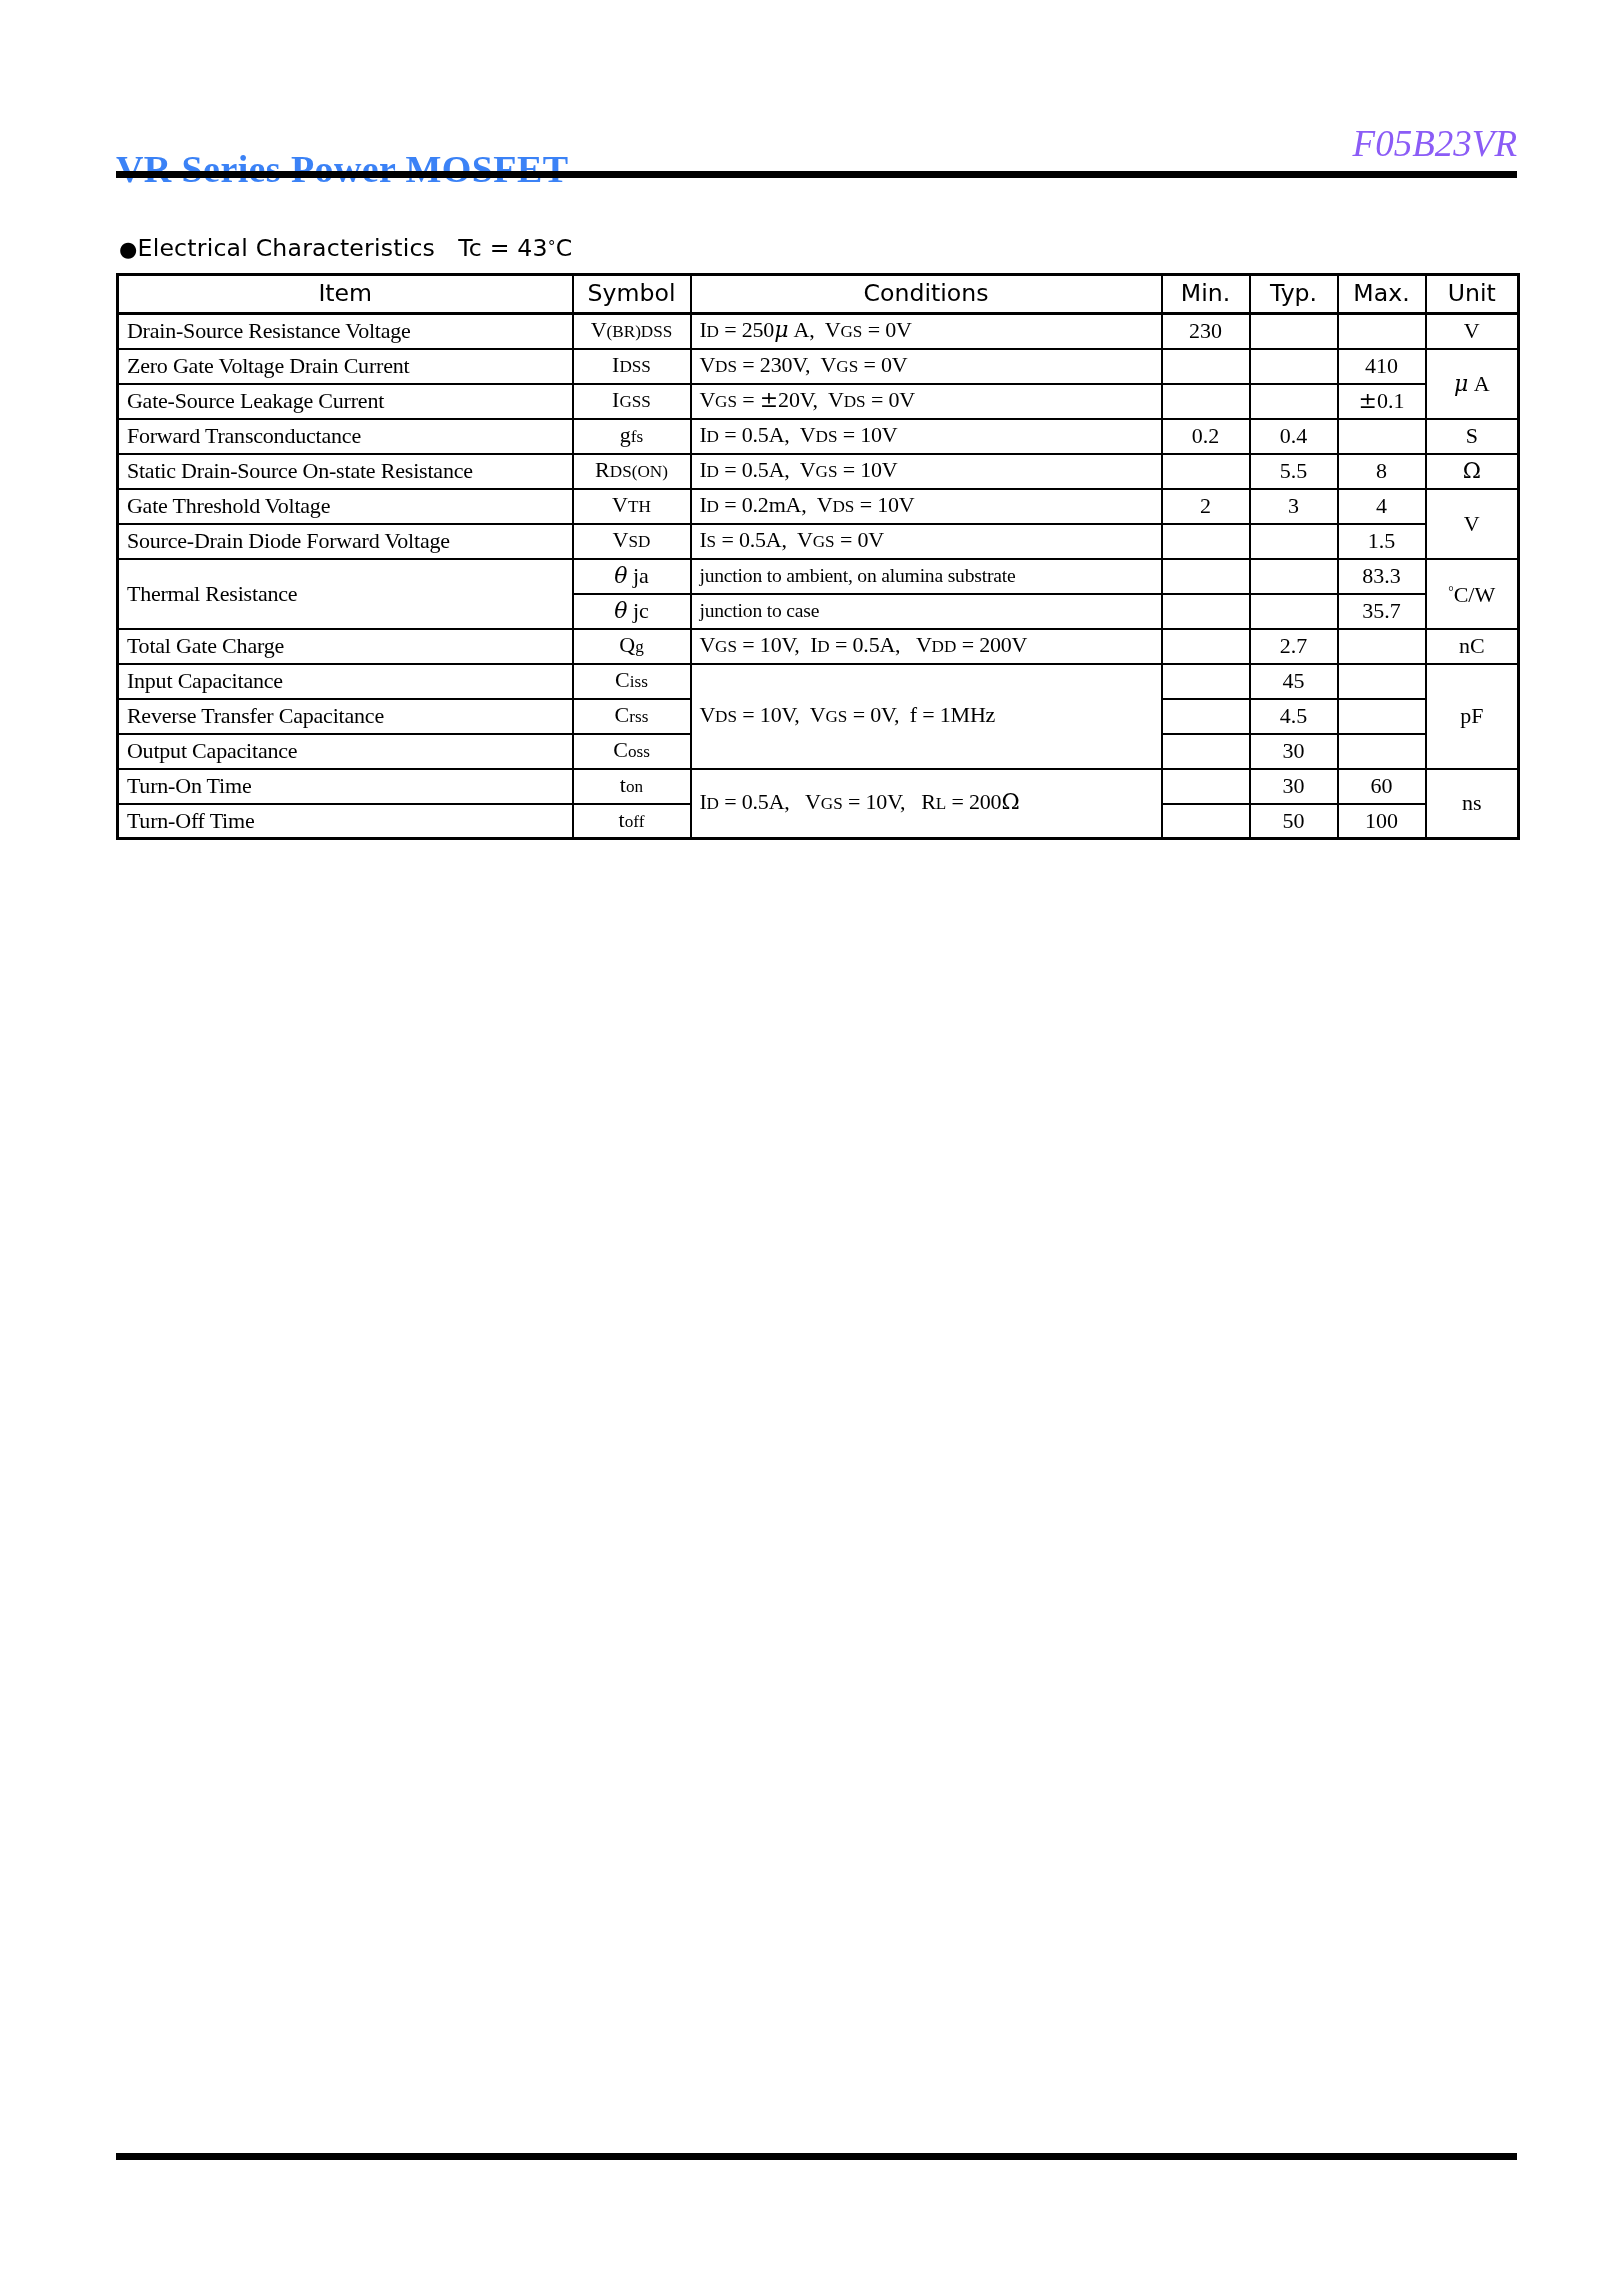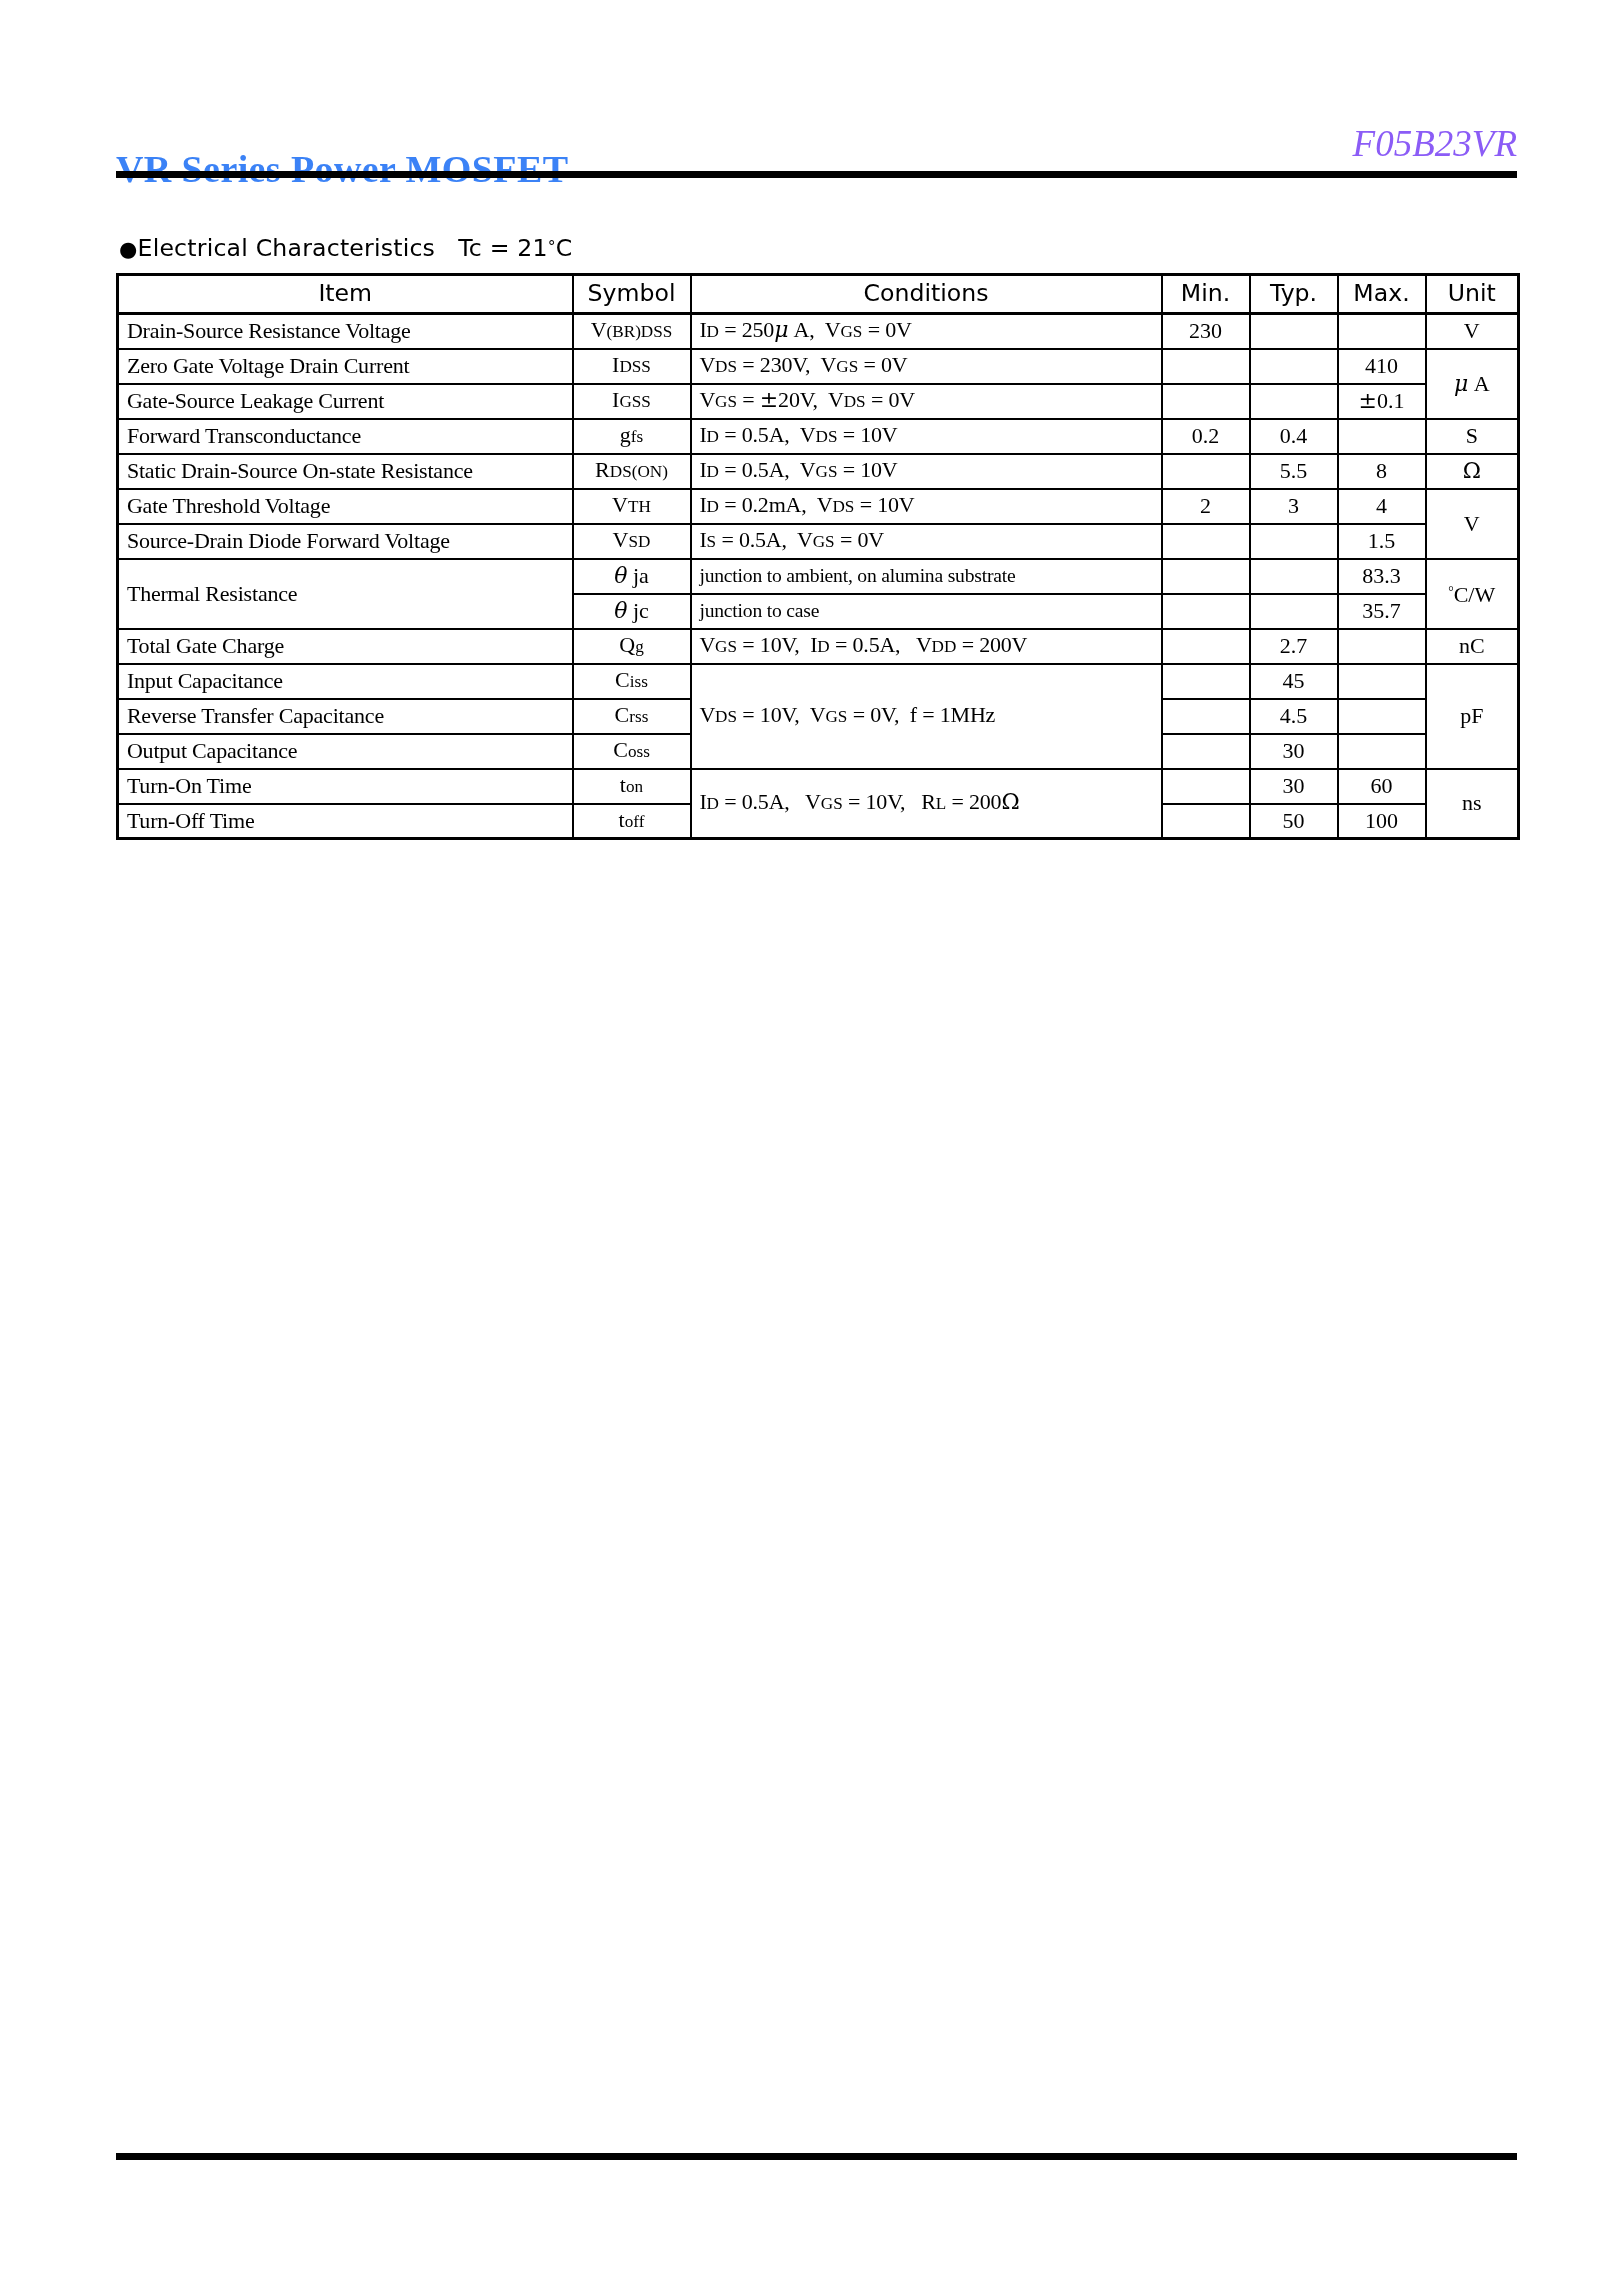--- a/index.html
+++ b/index.html
@@ -168,21 +168,21 @@
 
 <div class="page">
 
   <div class="header">
     <div class="header-title">VR Series Power MOSFET</div>
     <div class="header-partno">F05B23VR</div>
     <div class="header-rule"></div>
   </div>
 
   <div class="section-title">
-    <span class="bullet">●</span><span>Electrical Characteristics</span>&nbsp;&nbsp;&nbsp;<span>Tc = 21</span><span class="deg-s">°</span><span>C</span>
+    <span class="bullet">●</span><span>Electrical Characteristics</span>&nbsp;&nbsp;&nbsp;<span>Tc = 43</span><span class="deg-s">°</span><span>C</span>
   </div>
 
   <div class="tablewrap">
   <table class="spec">
     <colgroup>
       <col class="c-item">
           <col class="c-sym">
           <col class="c-cond">
       <col class="c-min">
           <col class="c-typ">

